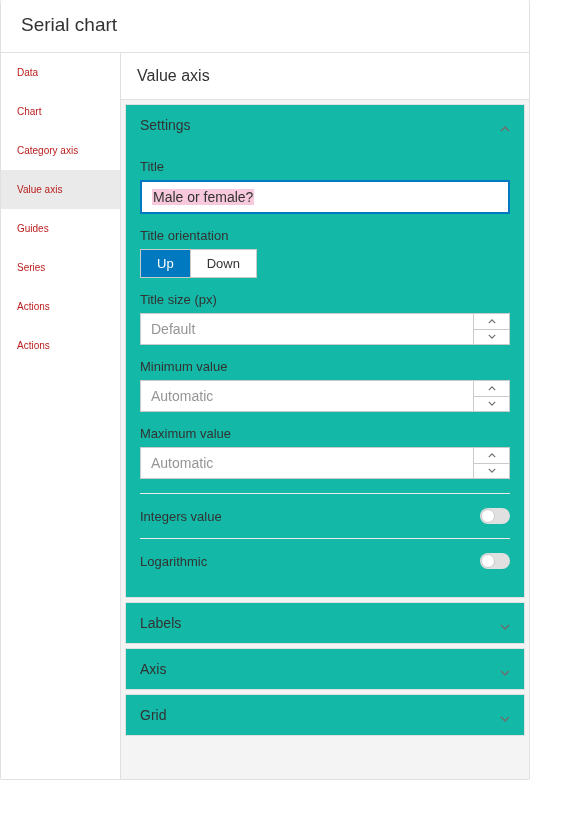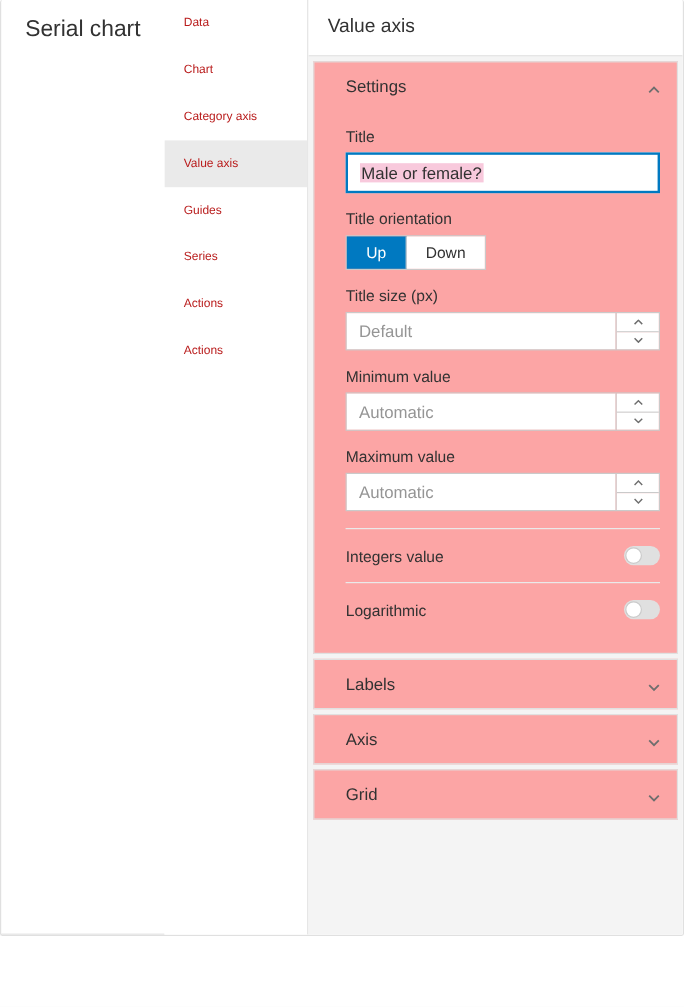--- a/index.html
+++ b/index.html
@@ -1,27 +1,27 @@
 <!DOCTYPE html>
 <html><head>
 <meta charset="utf-8">
 <style>
 * { box-sizing: border-box; margin: 0; padding: 0; }
 body { font-family: -apple-system, BlinkMacSystemFont, "Segoe UI", Arial, sans-serif; background: #fff; width: 570px; height: 839px; }
-.panel { width: 570px; height: 780px; border: 1px solid #e0e0e0; border-top: none; border-radius: 2px; overflow: hidden; display: flex; flex-direction: row; }
+.panel { width: 530px; height: 780px; border: 1px solid #e0e0e0; border-top: none; border-radius: 2px; overflow: hidden; display: flex; flex-direction: column; }
 .panel-header { padding: 14px 20px 16px; border-bottom: 1px solid #e0e0e0; }
 .panel-title { font-size: 19px; font-weight: 400; color: #323232; }
 .body { display: flex; flex: 1; overflow: hidden; }
 .sidebar { width: 120px; background: #fff; border-right: 1px solid #e0e0e0; }
 .sidebar-item { padding: 14px 16px; font-size: 10px; color: #b91c1c; cursor: pointer; }
 .sidebar-item.active { background: #eaeaea; }
 .main { flex: 1; background: #f4f4f4; display: flex; flex-direction: column; overflow: hidden; }
 .main-header { padding: 14px 16px; font-size: 16px; color: #323232; background: #fff; border-bottom: 1px solid #e0e0e0; }
 .sections { flex: 1; overflow-y: auto; padding: 4px 4px 4px 4px; }
-.section { background: #fca5a5; border: 1px solid #e0e0e0; margin-bottom: 4px; padding-left: 12px; }
+.section { background: #14b8a6; border: 1px solid #e0e0e0; margin-bottom: 4px; }
 .section-header { display: flex; justify-content: space-between; align-items: center; padding: 12px 14px; cursor: pointer; }
 .section-title { font-size: 14px; color: #323232; }
 .chev { width: 10px; height: 10px; display: inline-block; }
 .chev svg { width: 10px; height: 10px; stroke: #6e6e6e; stroke-width: 1.5; fill: none; }
 .section-body { padding: 0 14px 14px; }
 .field { margin-top: 14px; }
 .field-label { font-size: 13px; color: #323232; margin-bottom: 6px; display: block; }
 .text-input { width: 100%; border: 2px solid #0079c1; padding: 7px 10px; font-size: 14px; color: #323232; outline: none; background: #fff; }
 .highlighted { background: #f8c9dc; padding: 0 1px; }
 .toggle-group { display: inline-flex; border: 1px solid #cacaca; }

